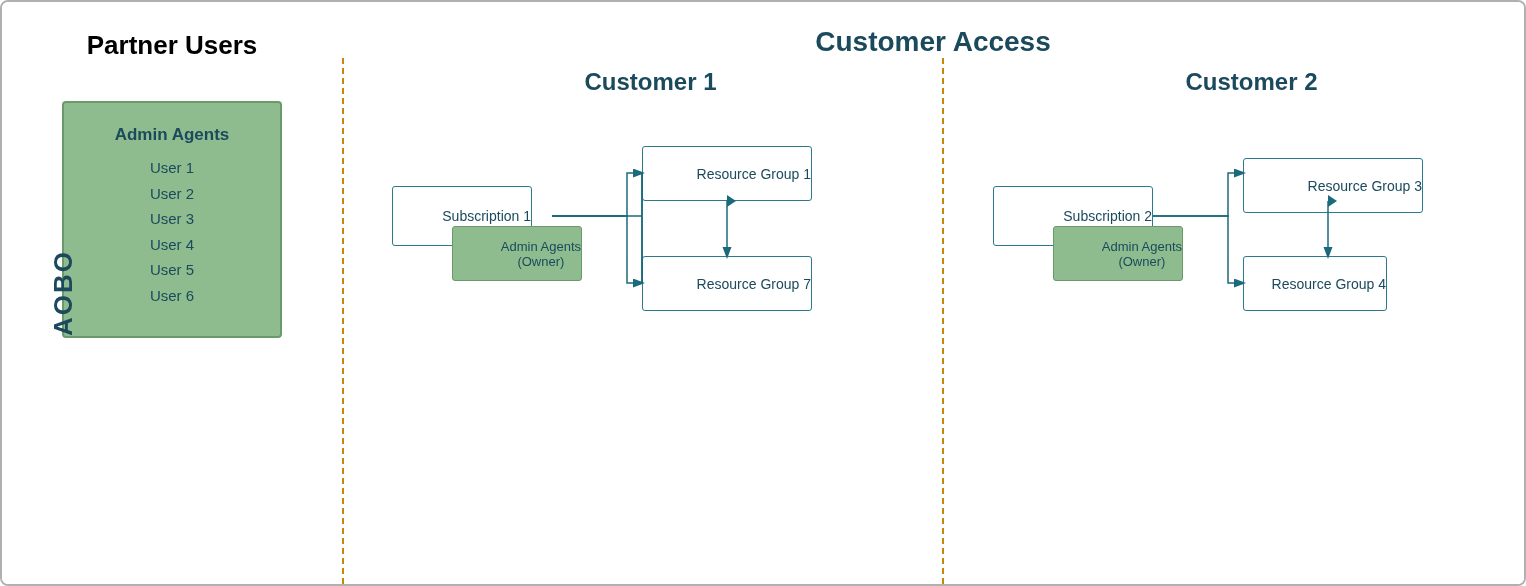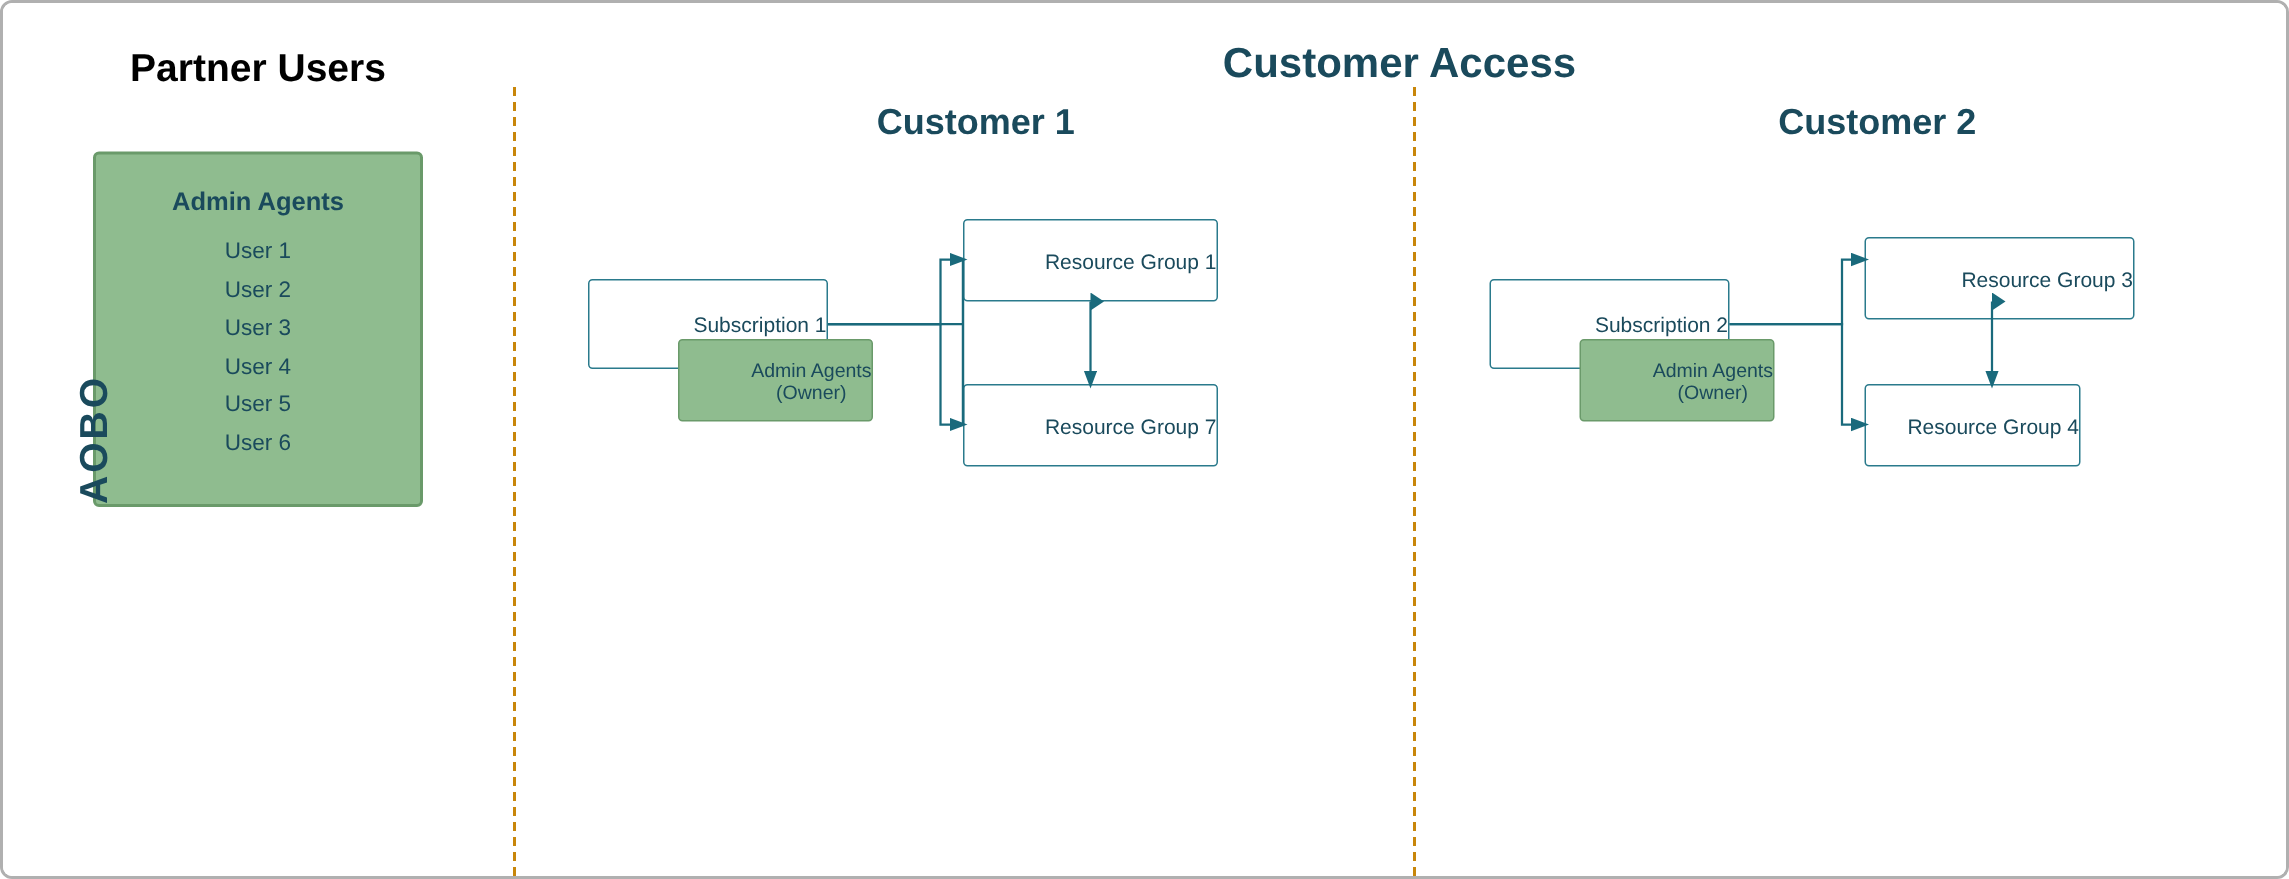--- a/index.html
+++ b/index.html
@@ -205,21 +205,21 @@
 
     <div class="customers-row">
 
       <div class="dashed-divider divider-left"></div>
 
       <div class="customer-col" style="padding-left:20px;">
         <div class="customer-title">Customer 1</div>
 
         <div class="diagram-area" style="position:relative; width:100%; height:280px;">
 
-          <div class="box" style="left:30px; top:60px; width:160px; height:60px; font-size:14px;">
+          <div class="box" style="left:30px; top:60px; width:140px; height:60px; font-size:14px;">
             <span>Subscription 1</span>
           </div>
 
           <div class="box box-green" style="left:90px; top:100px; width:130px; height:55px; font-size:13px;">
             <span style="white-space:pre-line;">Admin Agents
 (Owner)</span>
           </div>
 
           <div class="box" style="left:280px; top:20px; width:170px; height:55px; font-size:14px;">
             <span>Resource Group 1</span>

